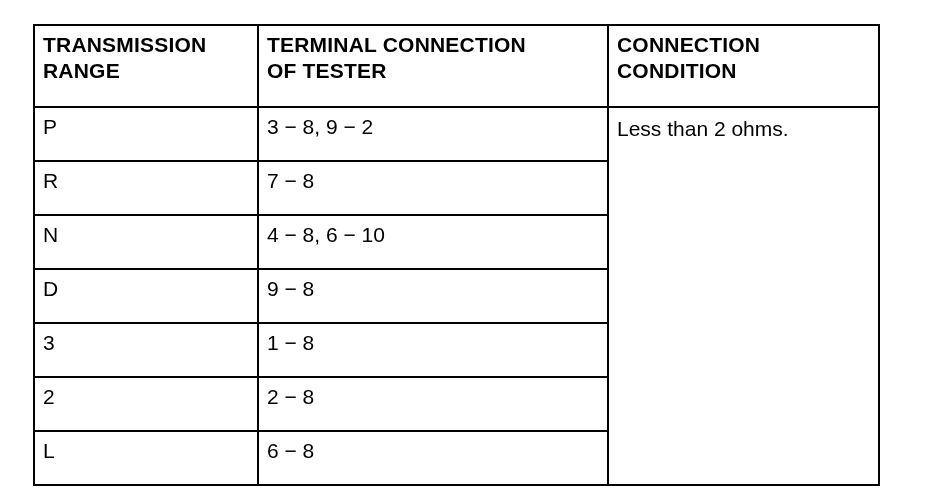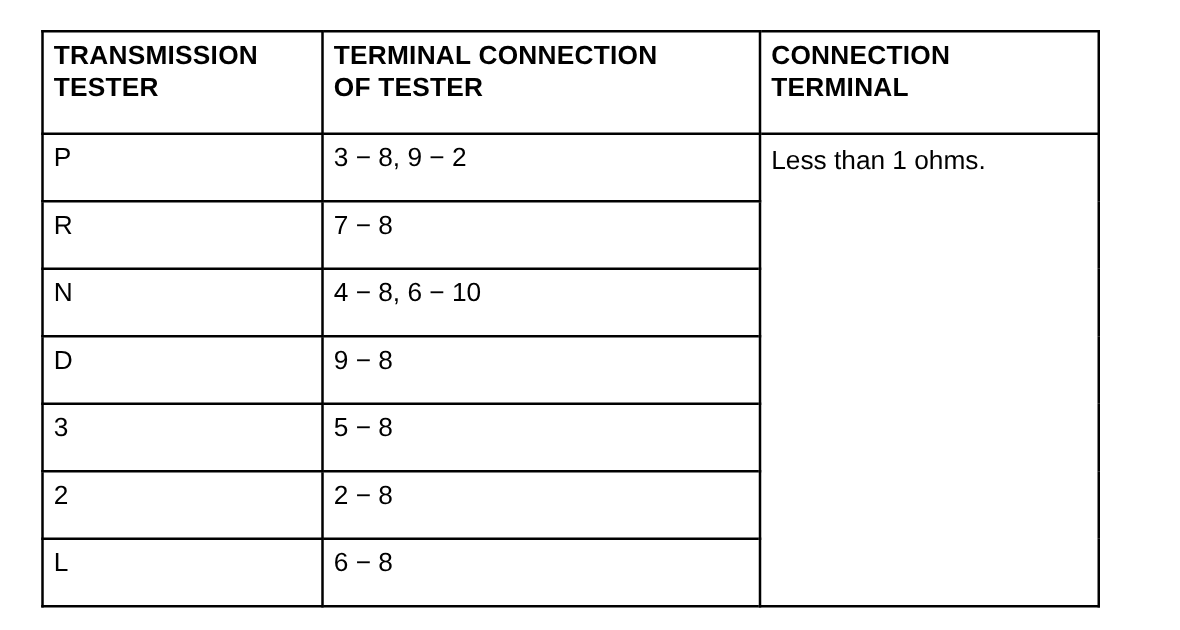--- a/index.html
+++ b/index.html
@@ -74,58 +74,58 @@
     <table class="spec-table">
       <colgroup>
         <col class="c1">
         <col class="c2">
         <col class="c3">
       </colgroup>
       <tbody>
         <tr>
           <td class="hdr hdr-cell">
             <span class="line">TRANSMISSION</span>
-            <span class="line">TESTER</span>
+            <span class="line">RANGE</span>
           </td>
           <td class="hdr hdr-cell">
             <span class="line">TERMINAL CONNECTION</span>
             <span class="line">OF TESTER</span>
           </td>
           <td class="hdr hdr-cell">
             <span class="line">CONNECTION</span>
-            <span class="line">TERMINAL</span>
+            <span class="line">CONDITION</span>
           </td>
         </tr>
 
         <tr>
           <td class="body-cell range-cell">P</td>
           <td class="body-cell">3 − 8, 9 − 2</td>
           <td class="cond-cell" rowspan="7">
-            <span class="cond-text">Less than 1 ohms.</span>
+            <span class="cond-text">Less than 2 ohms.</span>
           </td>
         </tr>
 
         <tr>
           <td class="body-cell range-cell">R</td>
           <td class="body-cell">7 − 8</td>
         </tr>
 
         <tr>
           <td class="body-cell range-cell">N</td>
           <td class="body-cell">4 − 8, 6 − 10</td>
         </tr>
 
         <tr>
           <td class="body-cell range-cell">D</td>
           <td class="body-cell">9 − 8</td>
         </tr>
 
         <tr>
           <td class="body-cell range-cell">3</td>
-          <td class="body-cell">5 − 8</td>
+          <td class="body-cell">1 − 8</td>
         </tr>
 
         <tr>
           <td class="body-cell range-cell">2</td>
           <td class="body-cell">2 − 8</td>
         </tr>
 
         <tr>
           <td class="body-cell range-cell">L</td>
           <td class="body-cell">6 − 8</td>

